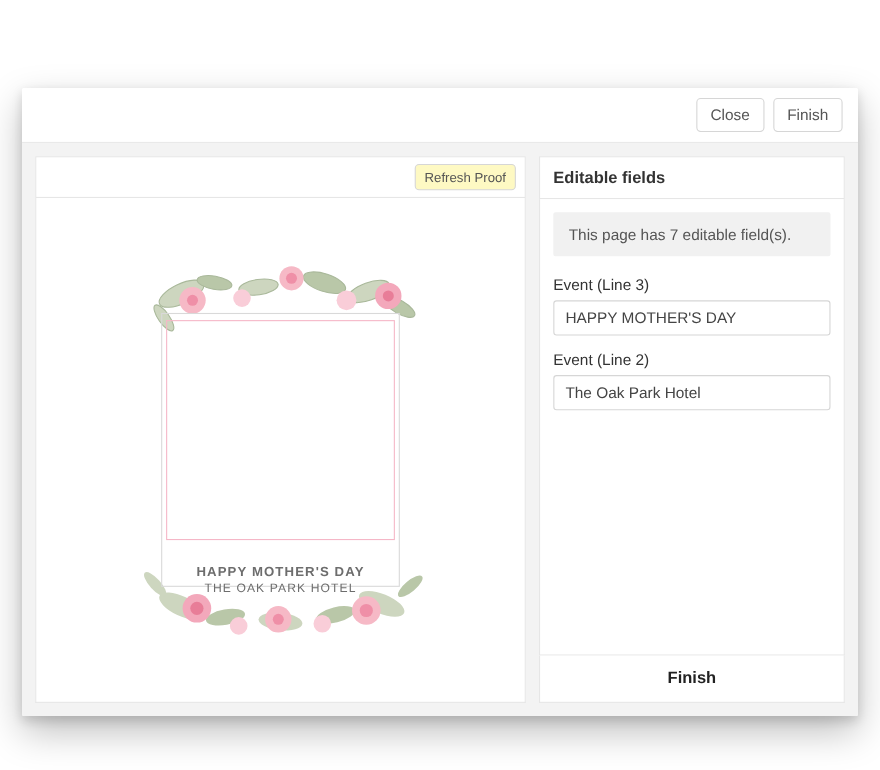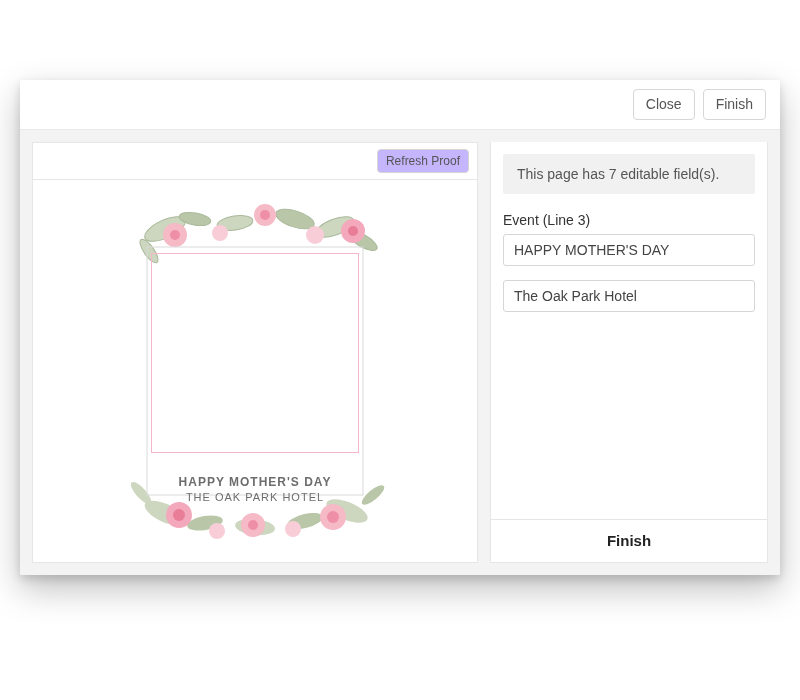--- a/index.html
+++ b/index.html
@@ -1,21 +1,21 @@
 <!DOCTYPE html>
 <html><head>
 <meta charset="utf-8">
 <style>
   * { box-sizing: border-box; margin: 0; padding: 0; }
   html, body { width: 800px; height: 700px; font-family: "Segoe UI", Arial, sans-serif; background: #ffffff; }
   .canvas { position: relative; width: 800px; height: 700px; }
   .panel {
     position: absolute;
     left: 20px; top: 80px;
-    width: 760px; height: 495px;
+    width: 760px; height: 571px;
     background: #ffffff;
     box-shadow: 0 14px 34px rgba(0,0,0,0.25), 0 4px 10px rgba(0,0,0,0.14);
     border-radius: 2px;
     overflow: hidden;
   }
   .panel-header {
     height: 50px;
     border-bottom: 1px solid #e9e9e9;
     display: flex; justify-content: flex-end; align-items: center;
     padding-right: 14px; gap: 8px;
@@ -45,21 +45,21 @@
   }
   .proof-toolbar {
     height: 38px;
     background: #ffffff;
     border: 1px solid #e6e6e6;
     display: flex; justify-content: flex-end; align-items: center;
     padding: 0 8px;
   }
   .btn-sm {
     border: 1px solid #d6d6d6;
-    background: #c4b5fd;
+    background: #fef9c3;
     color: #555;
     font-size: 12px;
     padding: 4px 8px;
     border-radius: 4px;
     cursor: pointer;
   }
   .proof-stage {
     flex: 1;
     background: #ffffff;
     border: 1px solid #e6e6e6;
@@ -200,26 +200,28 @@
             <div class="edit-frame"></div>
             <div class="proof-caption">
               <div class="l1">HAPPY MOTHER'S DAY</div>
               <div class="l2">THE OAK PARK HOTEL</div>
             </div>
           </div>
         </div>
       </div>
 
       <div class="side-col">
+        <div class="side-header">Editable fields</div>
         <div class="side-body">
           <div class="notice">This page has 7 editable field(s).</div>
 
           <div class="field-label">Event (Line 3)</div>
           <input class="field-input" type="text" value="HAPPY MOTHER'S DAY" style="">
 
+          <div class="field-label">Event (Line 2)</div>
           <input class="field-input" type="text" value="The Oak Park Hotel" style="">
         </div>
         <div class="side-footer">
           <button class="finish-main">Finish</button>
         </div>
       </div>
 
     </div>
   </div>
 </div>

